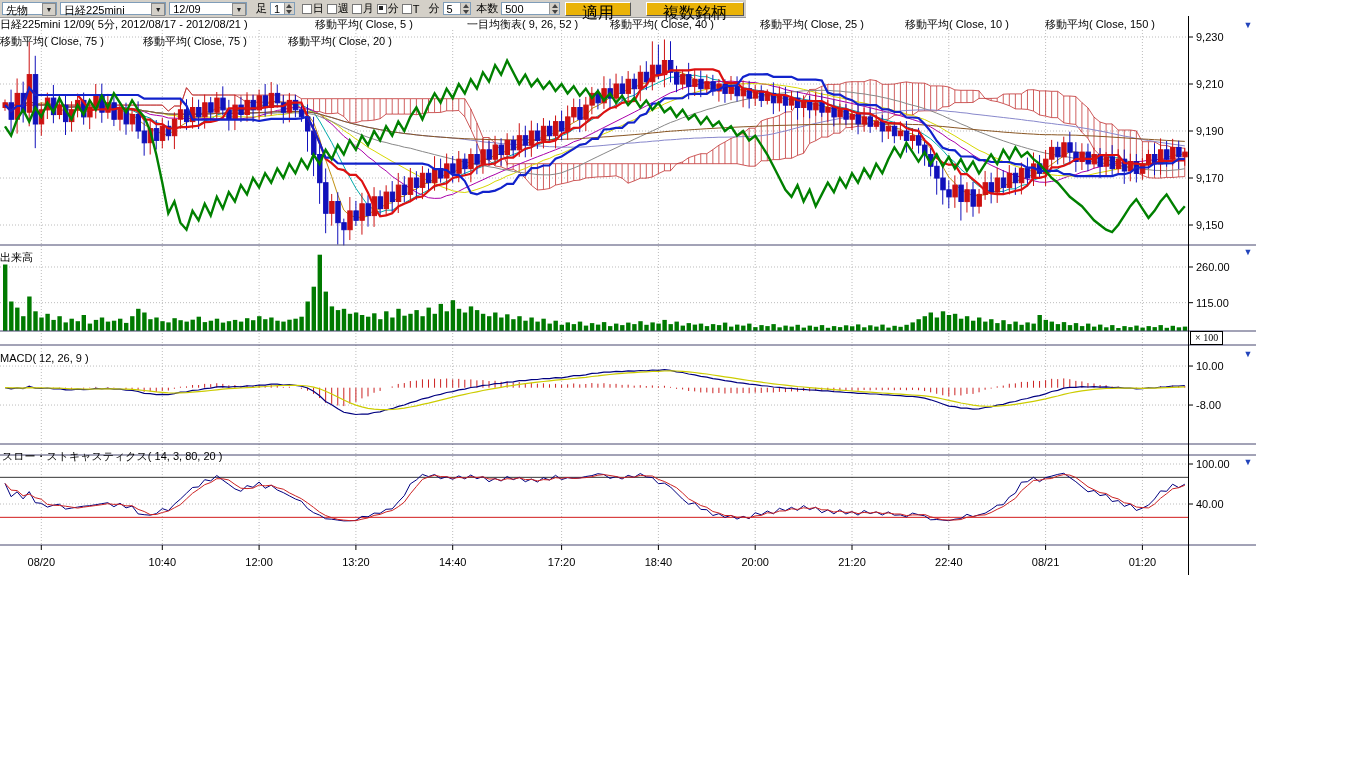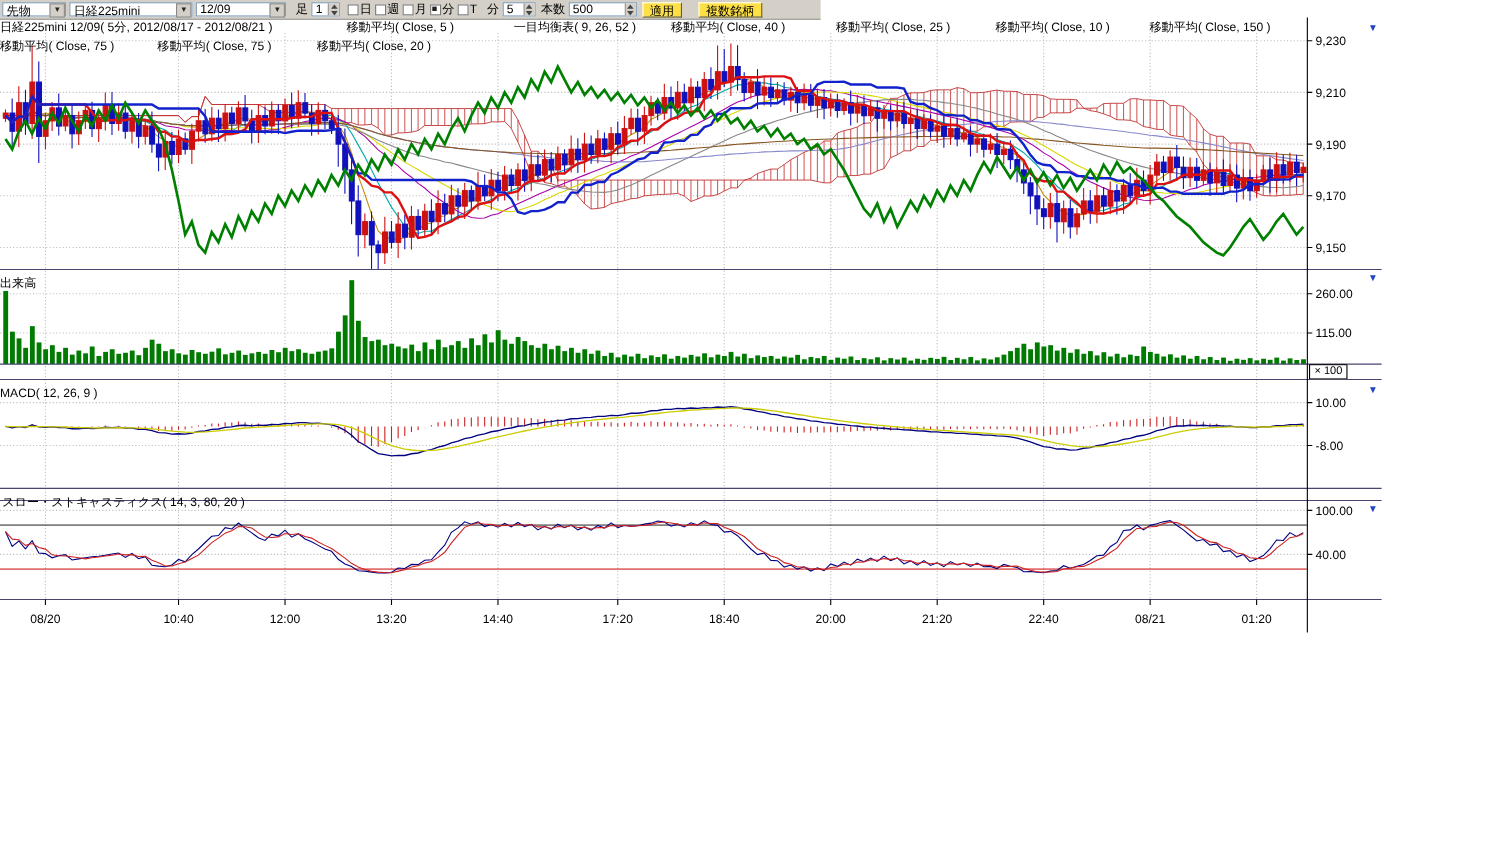--- a/index.html
+++ b/index.html
@@ -19,26 +19,26 @@
     font-size:11px;padding-left:3px;box-sizing:border-box;}
   .spin .val{flex:1;}
   .spinbtns{width:9px;display:flex;flex-direction:column;align-items:center;background:#d4d0c8;
     border-left:1px solid #999;height:11px;justify-content:center;}
   .spinbtns i{display:block;width:0;height:0;border-left:3px solid transparent;border-right:3px solid transparent;margin:1px 0;}
   .spinbtns i.u{border-bottom:4px solid #444;}
   .spinbtns i.d{border-top:4px solid #444;}
   .chk{display:flex;align-items:center;gap:1px;}
   .box{display:inline-block;width:8px;height:8px;background:#fff;border:1px solid #777;position:relative;}
   .box.checked::after{content:"";position:absolute;left:1px;top:1px;width:4px;height:4px;background:#222;}
-  button.t3d{background:#fde047;border:1px solid;border-color:#fff #5a5a5a #5a5a5a #fff;
-    font-size:11px;height:14px;padding:0 6px;font-family:inherit;cursor:pointer;}
+  button.t3d{background:#eab308;border:1px solid;border-color:#fff #5a5a5a #5a5a5a #fff;
+    font-size:16px;height:14px;padding:0 16px;font-family:inherit;cursor:pointer;}
   .hdr{position:absolute;font-size:11px;color:#000;white-space:nowrap;z-index:4;}
   .pane-label{position:absolute;font-size:11px;color:#000;white-space:nowrap;z-index:4;}
   .badge{position:absolute;left:1190px;top:331px;border:1px solid #000;background:#fff;
-    font-size:10px;padding:0 4px;height:12px;line-height:12px;z-index:4;}
+    font-size:10px;padding:0 4px;height:12px;line-height:12px;z-index:4;font-family:Liberation Serif, serif;}
   .arrow{position:absolute;left:1242px;width:12px;height:11px;color:#2244bb;font-size:9px;
     line-height:11px;text-align:center;z-index:5;cursor:pointer;}
   svg#chart{position:absolute;top:0;left:0;z-index:1;}
   svg#chart text{font-family:"Liberation Sans",sans-serif;}
   .pane-hit{position:absolute;left:0;width:1188px;z-index:2;background:transparent;}
 </style>
 </head>
 <body>
 
 <div class="app">

